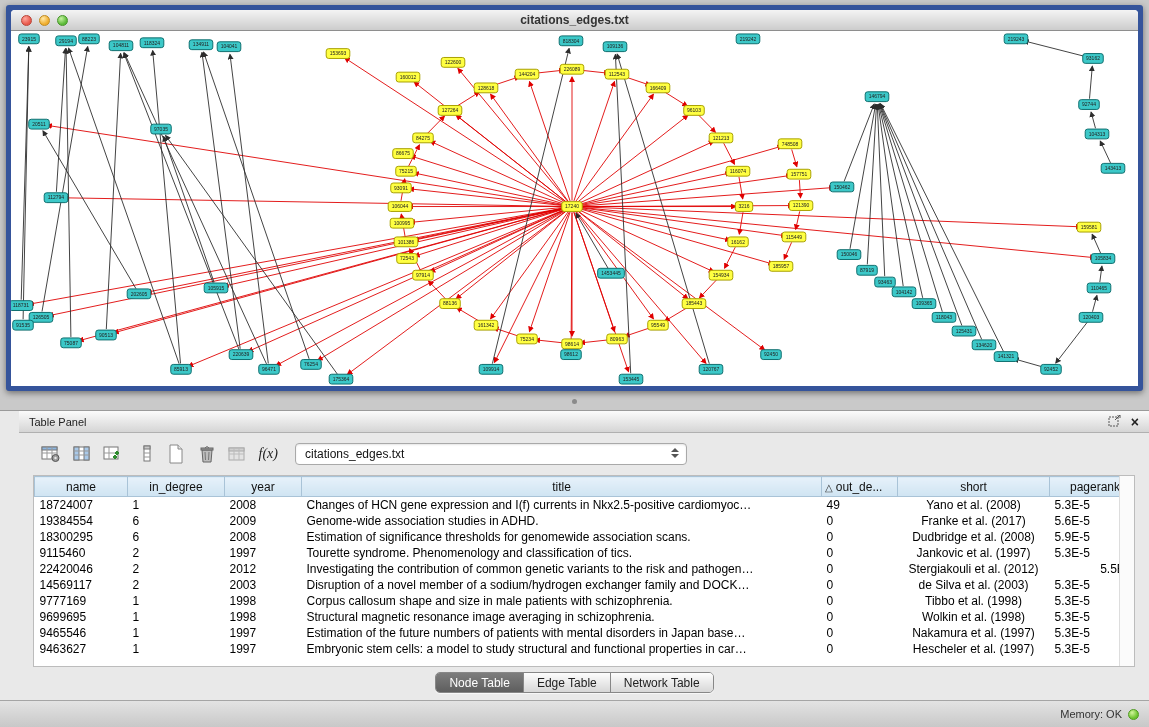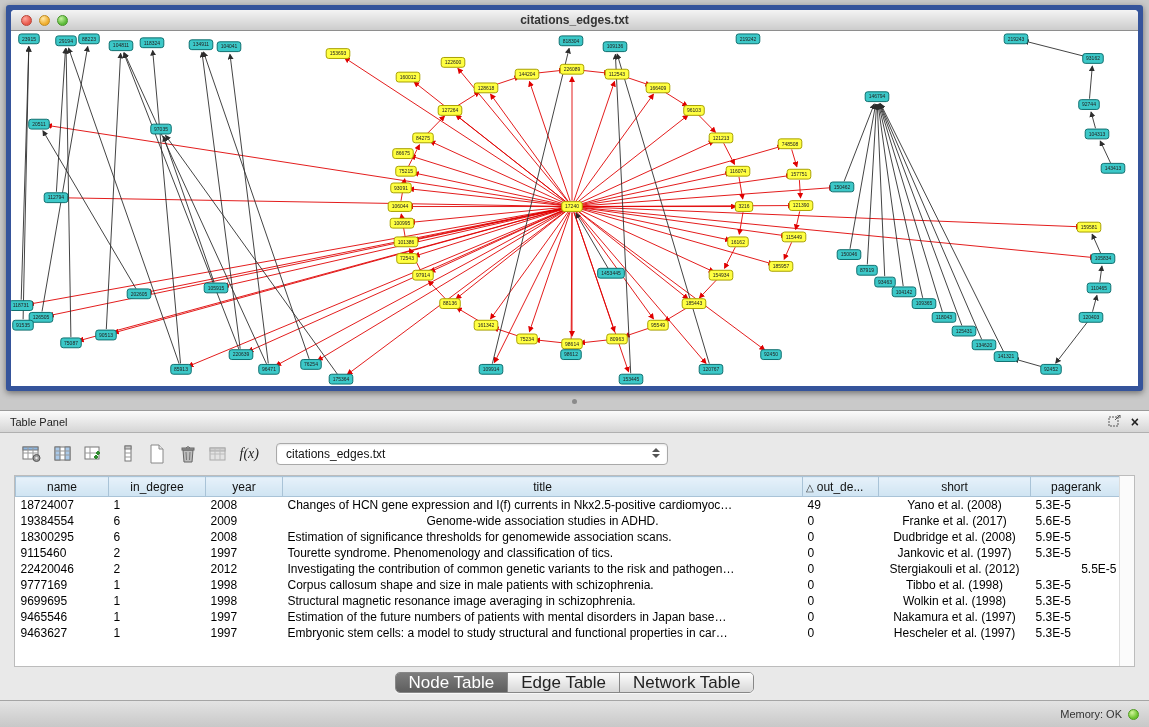--- a/index.html
+++ b/index.html
@@ -37,21 +37,21 @@
   .graph-area { flex:1 1 auto; background:#fff; position:relative; overflow:hidden; }
   #graph-svg { width:100%; height:100%; display:block; }
 
   
   .splitter { position:absolute; left:0; top:391px; width:1149px; height:19px; }
   .splitter .dot { position:absolute; left:572px; top:8px; width:5px; height:5px; border-radius:50%; background:#8a8a8a; }
 
   
   .table-panel {
     position:absolute; left:0; top:410px; width:1149px; height:290px;
-    background:#e9e9e9; border-top:1px solid #9a9a9a;
+    background:#e9e9e9; border-top:1px solid #9a9a9a;padding-left:19px;
   }
   .panel-titlebar {
     height:22px; background:linear-gradient(#fbfbfb,#d5d5d5);
     border-bottom:1px solid #b0b0b0;
     display:flex; align-items:center; padding:0 10px; gap:10px;
   }
   .panel-title { font-size:11px; color:#222; }
   .panel-titlebar .spacer { flex:1; }
   .panel-icon { color:#444; font-size:12px; line-height:12px; cursor:default; }
   .panel-icon.close { font-weight:bold; font-size:14px; color:#222; }
@@ -90,21 +90,21 @@
     height:16px; padding:0 5px; white-space:nowrap; overflow:hidden;
     color:#000; border:none;
   }
   .vscroll { flex:0 0 15px; background:#fbfbfb; border-left:1px solid #ddd; }
 
   
   .tabs-row { position:absolute; bottom:7px; left:0; right:0; display:flex; justify-content:center; }
   .seg { display:flex; border:1px solid #878787; border-radius:5px; overflow:hidden; height:21px;
          box-shadow:0 1px 1px rgba(255,255,255,.7); }
   .seg-btn {
-    padding:0 13px; font-size:17px; display:flex; align-items:center;
+    padding:0 13px; font-size:12px; display:flex; align-items:center;
     background:linear-gradient(#fdfdfd,#d7d7d7); color:#222;
     border-right:1px solid #878787; cursor:default;
   }
   .seg-btn:last-child { border-right:none; }
   .seg-btn.active { background:linear-gradient(#7d7d7d,#5e5e5e); color:#fff; }
 
   
   .statusbar {
     position:absolute; left:0; top:700px; width:1149px; height:27px;
     background:linear-gradient(#e3e3e3,#c8c8c8); border-top:1px solid #a5a5a5;
@@ -751,21 +751,21 @@
               <td style="text-align: left;">2008</td>
               <td style="text-align: left;">Changes of HCN gene expression and I(f) currents in Nkx2.5-positive cardiomyoc…</td>
               <td style="text-align: left; margin-left: 40px;">49</td>
               <td style="text-align: center;">Yano et al. (2008)</td>
               <td style="text-align: left;">5.3E-5</td>
             </tr>
             <tr>
               <td style="text-align: left;">19384554</td>
               <td style="text-align: left;">6</td>
               <td style="text-align: left;">2009</td>
-              <td style="text-align: center;">Genome-wide association studies in ADHD.</td>
+              <td style="text-align: left;">Genome-wide association studies in ADHD.</td>
               <td style="text-align: left;">0</td>
               <td style="text-align: center;">Franke et al. (2017)</td>
               <td style="text-align: left;">5.6E-5</td>
             </tr>
             <tr>
               <td style="text-align: left;">18300295</td>
               <td style="text-align: left;">6</td>
               <td style="text-align: left;">2008</td>
               <td style="text-align: left;">Estimation of significance thresholds for genomewide association scans.</td>
               <td style="text-align: left;">0</td>
@@ -782,20 +782,29 @@
               <td style="text-align: left;">5.3E-5</td>
             </tr>
             <tr>
               <td style="text-align: left;">22420046</td>
               <td style="text-align: left;">2</td>
               <td style="text-align: left;">2012</td>
               <td style="text-align: left;">Investigating the contribution of common genetic variants to the risk and pathogen…</td>
               <td style="text-align: left;">0</td>
               <td style="text-align: center;">Stergiakouli et al. (2012)</td>
               <td style="text-align: right;">5.5E-5</td>
+            </tr>
+            <tr>
+              <td style="text-align: left;">14569117</td>
+              <td style="text-align: left;">2</td>
+              <td style="text-align: left;">2003</td>
+              <td style="text-align: left;">Disruption of a novel member of a sodium/hydrogen exchanger family and DOCK…</td>
+              <td style="text-align: left;">0</td>
+              <td style="text-align: center;">de Silva et al. (2003)</td>
+              <td style="text-align: left;">5.3E-5</td>
             </tr>
             <tr>
               <td style="text-align: left;">9777169</td>
               <td style="text-align: left;">1</td>
               <td style="text-align: left;">1998</td>
               <td style="text-align: left;">Corpus callosum shape and size in male patients with schizophrenia.</td>
               <td style="text-align: left;">0</td>
               <td style="text-align: center;">Tibbo et al. (1998)</td>
               <td style="text-align: left;">5.3E-5</td>
             </tr>

